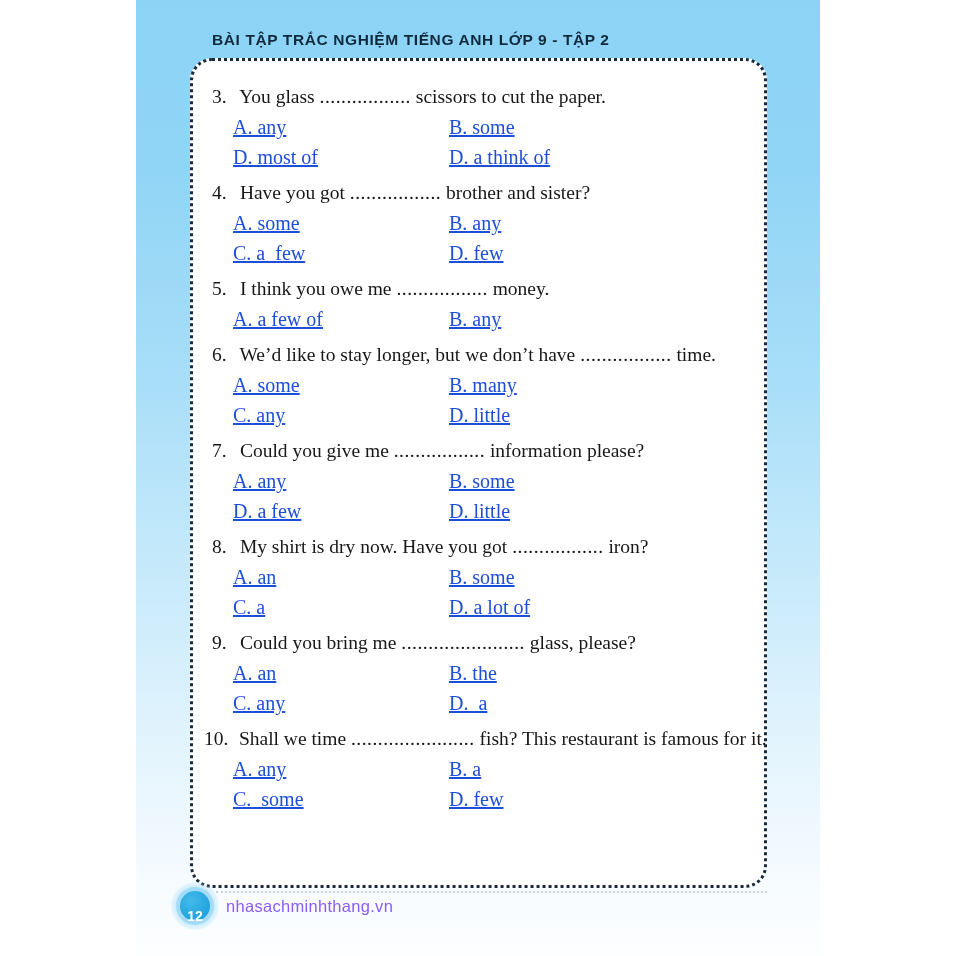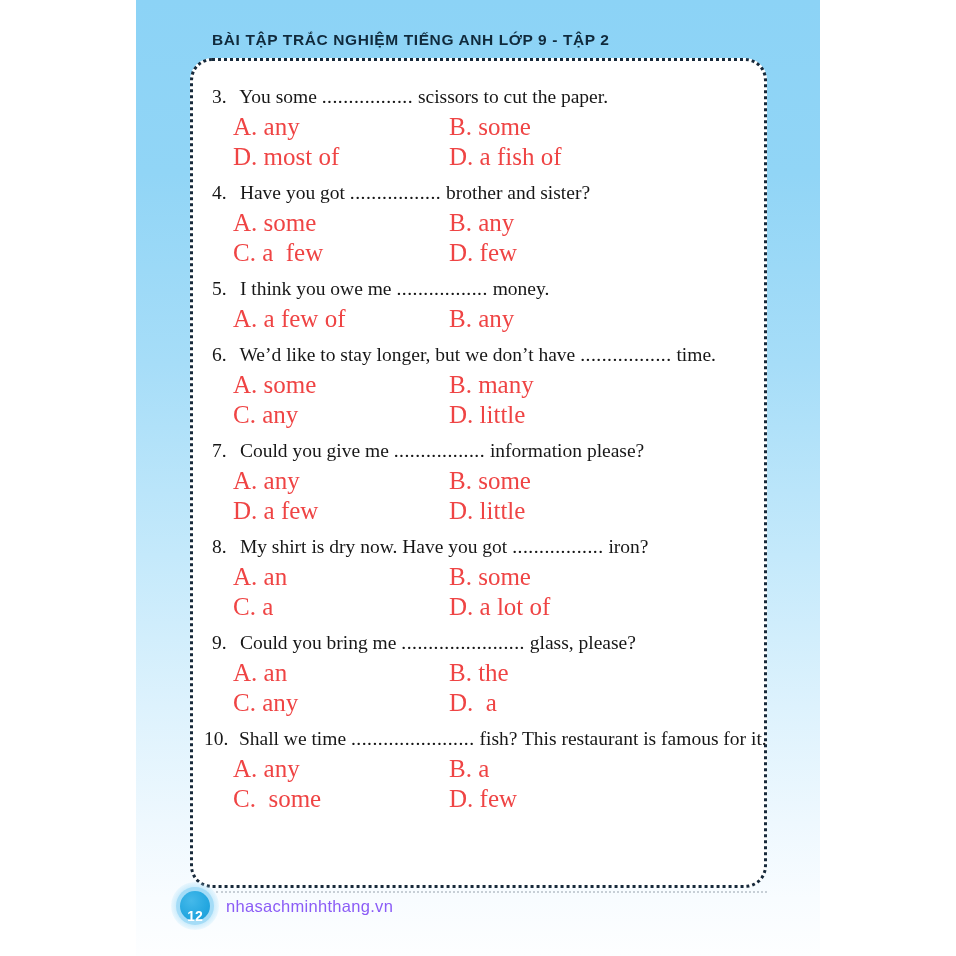--- a/index.html
+++ b/index.html
@@ -89,24 +89,25 @@
     min-width: 30px;
     margin-left: -8px;
   }
 
   .dots {
     letter-spacing: 0.5px;
   }
 
   .option-row {
     display: flex;
-    font-size: 25px;
+    font-size: 20px;
     line-height: 30px;
-    color: #ef4444;
+    color: #1d4ed8;
     padding-left: 21px;
+    text-decoration: underline;
   }
   .option-cell {
     white-space: pre;
   }
   .option-cell.col-a { width: 216px; }
 
   
   #footer-rule {
     position: absolute;
     left: 216px;
@@ -177,28 +178,28 @@
 <div id="page">
 
   <div id="page-slab"></div>
 
   <div id="running-header">BÀI TẬP TRẮC NGHIỆM TIẾNG ANH LỚP 9 - TẬP 2</div>
 
   <div id="exercise-frame"></div>
 
   <div id="question-list">
       <div class="question-block">
-        <div class="question-stem"><span class="qnum">3.</span><span> You some </span><span class="dots">.................</span><span> scissors to cut the paper.</span></div>
+        <div class="question-stem"><span class="qnum">3.</span><span> You glass </span><span class="dots">.................</span><span> scissors to cut the paper.</span></div>
         <div class="option-row">
           <span class="option-cell col-a">A. any</span>
           <span class="option-cell col-b">B. some</span>
         </div>
         <div class="option-row">
           <span class="option-cell col-a">D. most of</span>
-          <span class="option-cell col-b">D. a fish of</span>
+          <span class="option-cell col-b">D. a think of</span>
         </div>
       </div>
       <div class="question-block">
         <div class="question-stem"><span class="qnum">4.</span><span> Have you got </span><span class="dots">.................</span><span> brother and sister?</span></div>
         <div class="option-row">
           <span class="option-cell col-a">A. some</span>
           <span class="option-cell col-b">B. any</span>
         </div>
         <div class="option-row">
           <span class="option-cell col-a">C. a  few</span>

